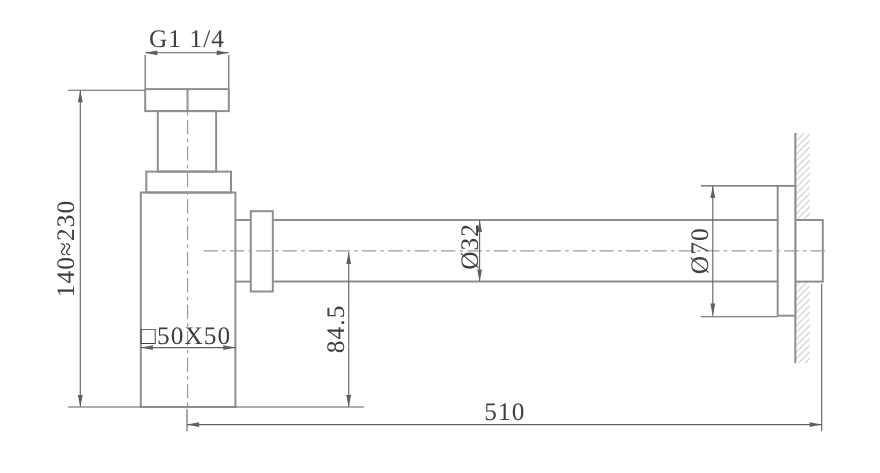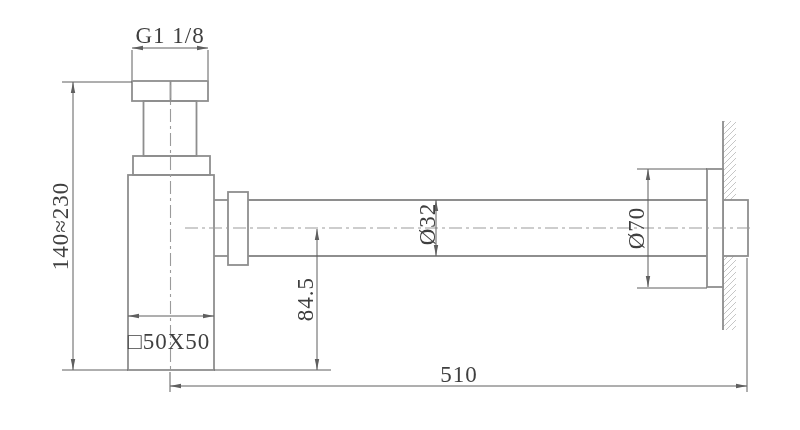--- a/index.html
+++ b/index.html
@@ -97,20 +97,20 @@
       <polygon class="arr" points="648,287 645.8,276 650.2,276"></polygon>
 
       <line class="dimline" x1="170" y1="386" x2="747" y2="386"></line>
       <line class="dimline" x1="170" y1="372" x2="170" y2="392"></line>
       <line class="dimline" x1="747" y1="258" x2="747" y2="392"></line>
       <polygon class="arr" points="170,386 181,383.8 181,388.2"></polygon>
       <polygon class="arr" points="747,386 736,383.8 736,388.2"></polygon>
     </g>
   </svg>
 
-  <span class="lbl" style="left:170px;top:35px;">G1 1/8</span>
+  <span class="lbl" style="left:170px;top:35px;">G1 1/4</span>
   <span class="lbl vert" style="left:60px;top:226px;">140≈230</span>
-  <span class="lbl" style="left:169px;top:305px;margin-top:36px;">□50X50</span>
+  <span class="lbl" style="left:169px;top:305px;">□50X50</span>
   <span class="lbl vert" style="left:305px;top:299px;">84.5</span>
   <span class="lbl vert" style="left:427px;top:224px;">Ø32</span>
   <span class="lbl vert" style="left:636px;top:228px;">Ø70</span>
   <span class="lbl" style="left:459px;top:374px;">510</span>
 </div>
 
 </body></html>

